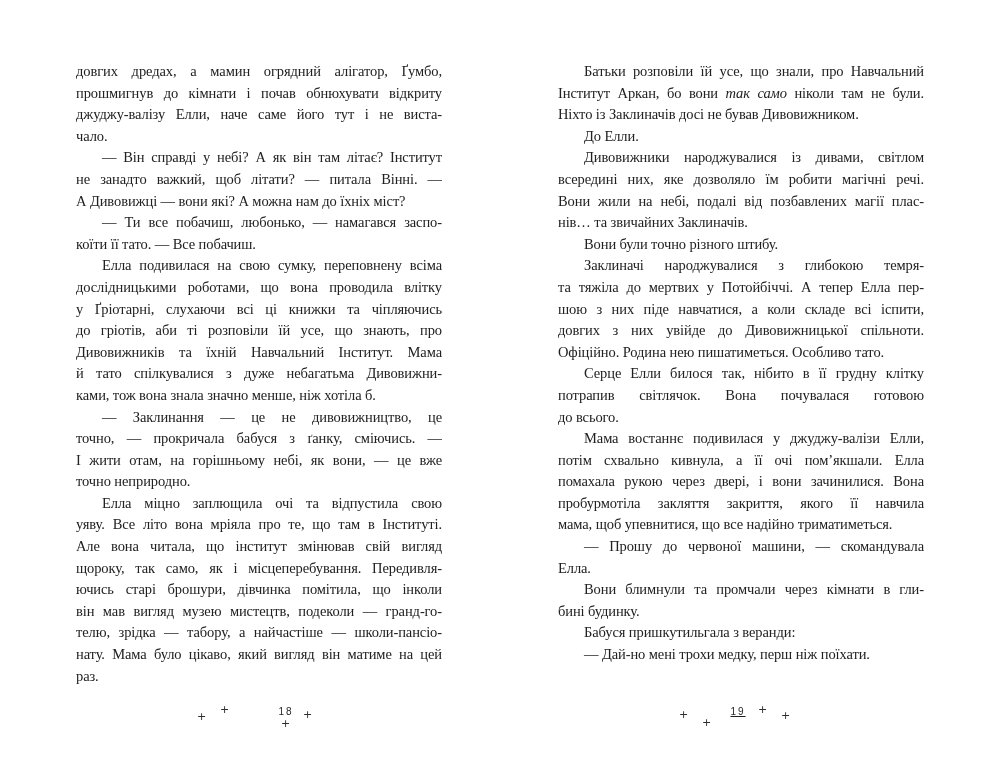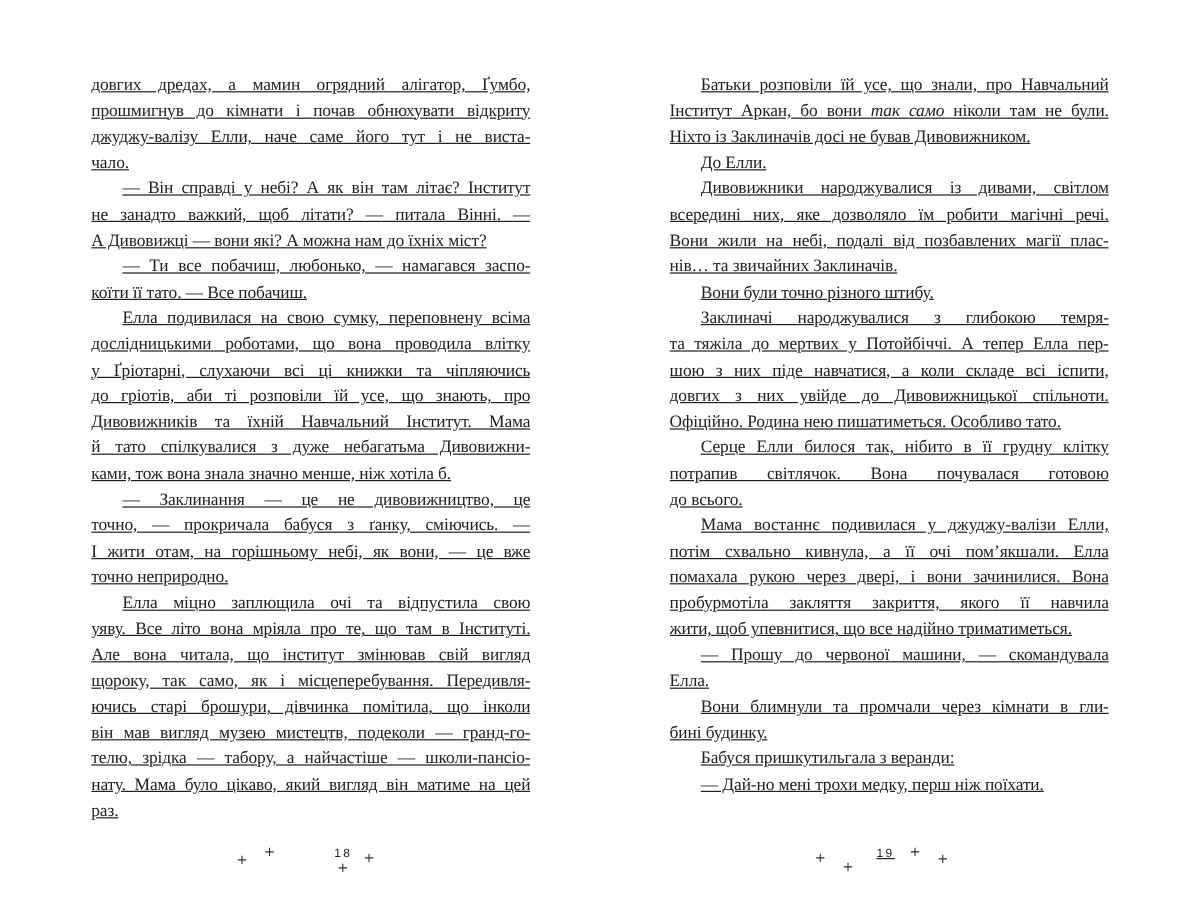--- a/index.html
+++ b/index.html
@@ -31,21 +31,20 @@
 
   .line {
     font-size: 14.5px;
     letter-spacing: -0.1px;
     line-height: 21.6px;
     height: 21.6px;
     overflow: hidden;
     text-align: justify;
     text-align-last: justify;
     white-space: normal;
-    text-decoration: underline;
   }
   .para .line:last-child { text-align-last: left; }
   .para.indent .line:first-child { text-indent: 26px; }
 
   .ital { font-style: italic; }
 
   .footer-layer {
     position: absolute;
     inset: 0;
     pointer-events: none;
@@ -156,21 +155,21 @@
     <div class="para indent">
         <div class="line">Серце Елли билося так, нібито в її грудну клітку</div>
         <div class="line">потрапив світлячок. Вона почувалася готовою</div>
         <div class="line">до всього.</div>
       </div>
     <div class="para indent">
         <div class="line">Мама востаннє подивилася у джуджу-валізи Елли,</div>
         <div class="line">потім схвально кивнула, а її очі пом’якшали. Елла</div>
         <div class="line">помахала рукою через двері, і вони зачинилися. Вона</div>
         <div class="line">пробурмотіла закляття закриття, якого її навчила</div>
-        <div class="line">жити, щоб упевнитися, що все надійно триматиметься.</div>
+        <div class="line">мама, щоб упевнитися, що все надійно триматиметься.</div>
       </div>
     <div class="para indent">
         <div class="line">— Прошу до червоної машини, — скомандувала</div>
         <div class="line">Елла.</div>
       </div>
     <div class="para indent">
         <div class="line">Вони блимнули та промчали через кімнати в гли-</div>
         <div class="line">бині будинку.</div>
       </div>
     <div class="para indent">

